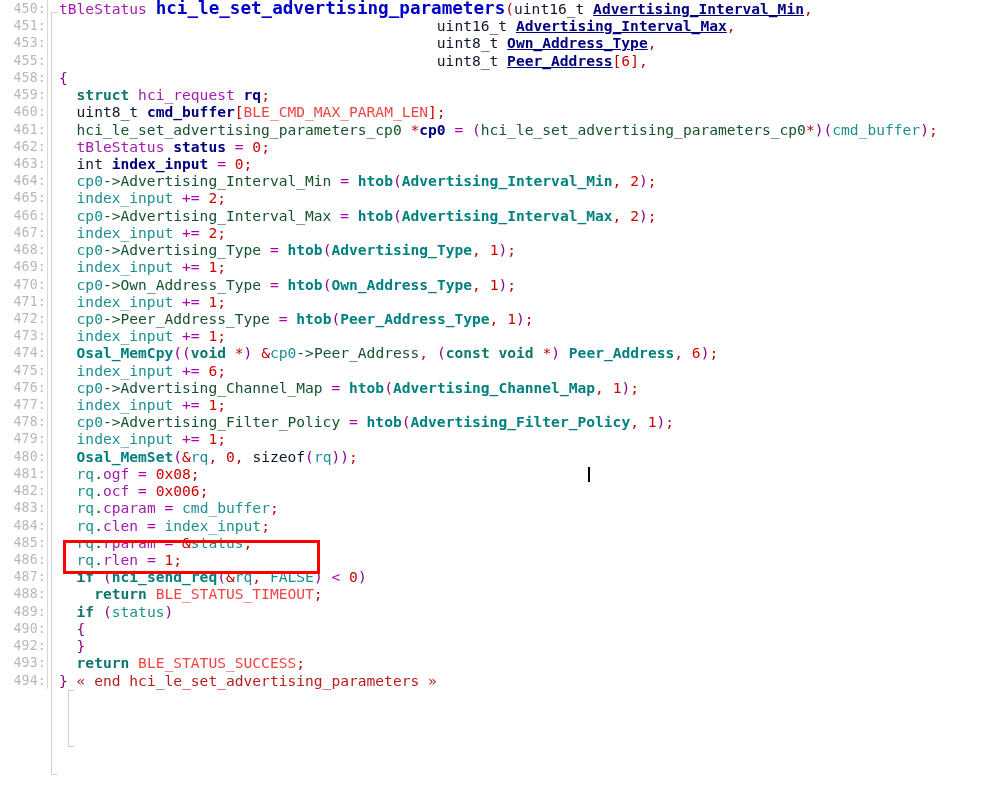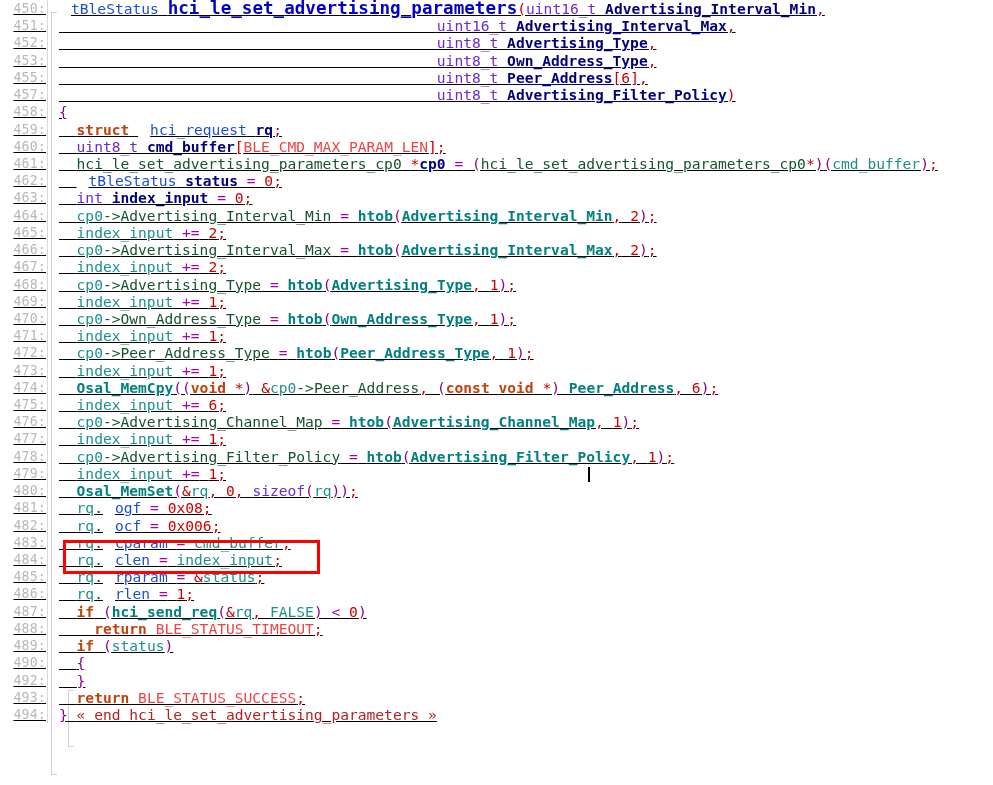--- a/index.html
+++ b/index.html
@@ -28,21 +28,20 @@
     width: 993px;
     height: 785px;
   }
 
   .line {
     display: flex;
     align-items: flex-start;
     height: 17.22px;
     line-height: 17.22px;
     white-space: pre;
-    text-decoration: underline;
   }
 
   .gutter {
     flex: 0 0 46px;
     width: 46px;
     text-align: right;
     color: #b8b8b8;
     font-size: 13.2px;
     font-family: "DejaVu Sans Mono", "Liberation Mono", monospace;
     letter-spacing: 0.2px;
@@ -68,25 +67,25 @@
     flex: 1 1 auto;
     font-size: 14.6px;
     font-family: "DejaVu Sans Mono", "Liberation Mono", monospace;
     letter-spacing: 0px;
     white-space: pre;
     color: #1a1a1a;
   }
 
   
   .t-plain   { color: #000000; }
-  .t-type    { color: #6d28d9; }            
-  .t-kw      { color: #c2410c; font-weight: bold; }  
+  .t-type    { color: #0f172a; }            
+  .t-kw      { color: #0f766e; font-weight: bold; }  
   .t-fnname  { color: #0000c8; font-weight: bold; font-size: 17.6px; }
   .t-param   { color: #00007f; font-weight: bold; text-decoration: underline; }
-  .t-pgreen  { color: #1d4ed8; margin-left: 12px; }            
+  .t-pgreen  { color: #a21caf; }            
   .t-teal    { color: #1a9090; }            
   .t-tealb   { color: #00807f; font-weight: bold; }  
   .t-var     { color: #00007f; font-weight: bold; }  
   .t-num     { color: #d00000; }
   .t-macro   { color: #ef4444; }
   .t-punct   { color: #c00000; }            
   .t-paren   { color: #8b008b; }            
   .t-op      { color: #aa00aa; }            
   .t-comment { color: #b91c1c; }
   .t-navy    { color: #14532d; }
@@ -129,24 +128,22 @@
   <div class="guide-tick" style="left:51px; top:12px; width:6px;"></div>
   <div class="guide-tick" style="left:51px; top:774px; width:6px;"></div>
 
   <div class="guide" style="left:68px; top:690px; height:56px;"></div>
   <div class="guide-tick" style="left:68px; top:690px; width:6px;"></div>
   <div class="guide-tick" style="left:68px; top:746px; width:6px;"></div>
 
   <div class="code-area" id="code-area">
       <div class="line"><div class="gutter">450:</div><div class="sep"></div><div class="fold"></div><div class="code"><span class="t-pgreen">tBleStatus</span><span class="t-plain"> </span><span class="t-fnname">hci_le_set_advertising_parameters</span><span class="t-punct">(</span><span class="t-type">uint16_t </span><span class="t-param">Advertising_Interval_Min</span><span class="t-punct">,</span></div></div>
       <div class="line"><div class="gutter">451:</div><div class="sep"></div><div class="fold"></div><div class="code"><span class="t-plain">                                           </span><span class="t-type">uint16_t </span><span class="t-param">Advertising_Interval_Max</span><span class="t-punct">,</span></div></div>
-      <div class="line"><div class="gutter">452:</div><div class="sep"></div><div class="fold"></div><div class="code"><span class="t-plain">                                           </span><span class="t-type">uint8_t </span><span class="t-param">Advertising_Type</span><span class="t-punct">,</span></div></div>
       <div class="line"><div class="gutter">453:</div><div class="sep"></div><div class="fold"></div><div class="code"><span class="t-plain">                                           </span><span class="t-type">uint8_t </span><span class="t-param">Own_Address_Type</span><span class="t-punct">,</span></div></div>
       <div class="line"><div class="gutter">455:</div><div class="sep"></div><div class="fold"></div><div class="code"><span class="t-plain">                                           </span><span class="t-type">uint8_t </span><span class="t-param">Peer_Address</span><span class="t-punct">[</span><span class="t-num">6</span><span class="t-punct">]</span><span class="t-punct">,</span></div></div>
-      <div class="line"><div class="gutter">457:</div><div class="sep"></div><div class="fold"></div><div class="code"><span class="t-plain">                                           </span><span class="t-type">uint8_t </span><span class="t-param">Advertising_Filter_Policy</span><span class="t-punct">)</span></div></div>
       <div class="line"><div class="gutter">458:</div><div class="sep"></div><div class="fold"></div><div class="code"><span class="t-brace">{</span></div></div>
       <div class="line"><div class="gutter">459:</div><div class="sep"></div><div class="fold"></div><div class="code"><span class="t-plain">  </span><span class="t-kw">struct</span><span class="t-plain"> </span><span class="t-pgreen">hci_request</span><span class="t-plain"> </span><span class="t-var">rq</span><span class="t-punct">;</span></div></div>
       <div class="line"><div class="gutter">460:</div><div class="sep"></div><div class="fold"></div><div class="code"><span class="t-plain">  </span><span class="t-type">uint8_t </span><span class="t-var">cmd_buffer</span><span class="t-punct">[</span><span class="t-macro">BLE_CMD_MAX_PARAM_LEN</span><span class="t-punct">]</span><span class="t-punct">;</span></div></div>
       <div class="line"><div class="gutter">461:</div><div class="sep"></div><div class="fold"></div><div class="code"><span class="t-plain">  </span><span class="t-navy">hci_le_set_advertising_parameters_cp0</span><span class="t-plain"> </span><span class="t-punct">*</span><span class="t-var">cp0</span><span class="t-plain"> </span><span class="t-op">=</span><span class="t-plain"> </span><span class="t-paren">(</span><span class="t-navy">hci_le_set_advertising_parameters_cp0</span><span class="t-punct">*</span><span class="t-paren">)</span><span class="t-paren">(</span><span class="t-teal">cmd_buffer</span><span class="t-paren">)</span><span class="t-punct">;</span></div></div>
       <div class="line"><div class="gutter">462:</div><div class="sep"></div><div class="fold"></div><div class="code"><span class="t-plain">  </span><span class="t-pgreen">tBleStatus</span><span class="t-plain"> </span><span class="t-var">status</span><span class="t-plain"> </span><span class="t-op">=</span><span class="t-plain"> </span><span class="t-num">0</span><span class="t-punct">;</span></div></div>
       <div class="line"><div class="gutter">463:</div><div class="sep"></div><div class="fold"></div><div class="code"><span class="t-plain">  </span><span class="t-type">int</span><span class="t-plain"> </span><span class="t-var">index_input</span><span class="t-plain"> </span><span class="t-op">=</span><span class="t-plain"> </span><span class="t-num">0</span><span class="t-punct">;</span></div></div>
       <div class="line"><div class="gutter">464:</div><div class="sep"></div><div class="fold"></div><div class="code"><span class="t-plain">  </span><span class="t-teal">cp0</span><span class="t-navy">-&gt;</span><span class="t-navy">Advertising_Interval_Min</span><span class="t-plain"> </span><span class="t-op">=</span><span class="t-plain"> </span><span class="t-tealb">htob</span><span class="t-paren">(</span><span class="t-tealb">Advertising_Interval_Min</span><span class="t-punct">,</span><span class="t-plain"> </span><span class="t-num">2</span><span class="t-paren">)</span><span class="t-punct">;</span></div></div>
       <div class="line"><div class="gutter">465:</div><div class="sep"></div><div class="fold"></div><div class="code"><span class="t-plain">  </span><span class="t-teal">index_input</span><span class="t-plain"> </span><span class="t-op">+=</span><span class="t-plain"> </span><span class="t-num">2</span><span class="t-punct">;</span></div></div>
       <div class="line"><div class="gutter">466:</div><div class="sep"></div><div class="fold"></div><div class="code"><span class="t-plain">  </span><span class="t-teal">cp0</span><span class="t-navy">-&gt;</span><span class="t-navy">Advertising_Interval_Max</span><span class="t-plain"> </span><span class="t-op">=</span><span class="t-plain"> </span><span class="t-tealb">htob</span><span class="t-paren">(</span><span class="t-tealb">Advertising_Interval_Max</span><span class="t-punct">,</span><span class="t-plain"> </span><span class="t-num">2</span><span class="t-paren">)</span><span class="t-punct">;</span></div></div>
       <div class="line"><div class="gutter">467:</div><div class="sep"></div><div class="fold"></div><div class="code"><span class="t-plain">  </span><span class="t-teal">index_input</span><span class="t-plain"> </span><span class="t-op">+=</span><span class="t-plain"> </span><span class="t-num">2</span><span class="t-punct">;</span></div></div>

